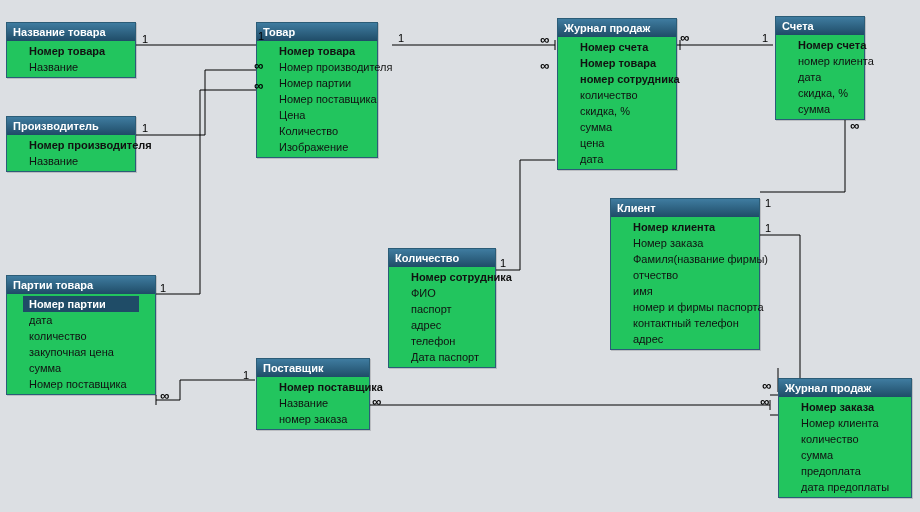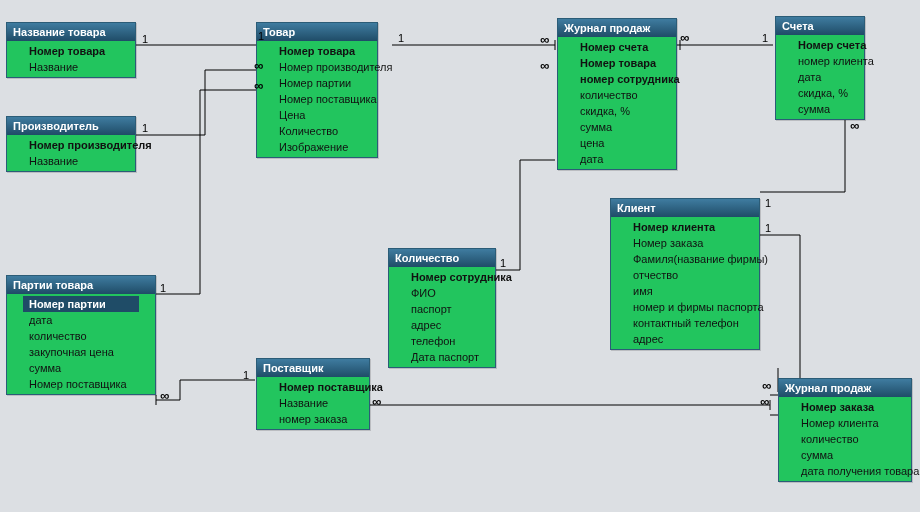--- a/index.html
+++ b/index.html
@@ -144,21 +144,22 @@
   </div>
 </div>
 
 <div class="entity" style="left:778px;top:378px;width:132px">
   <div class="titlebar">Журнал продаж</div>
   <div class="body">
     <div class="row pk">Номер заказа</div>
     <div class="row">Номер клиента</div>
     <div class="row">количество</div>
     <div class="row">сумма</div>
-    <div class="row">дата получения товара</div>
+    <div class="row">предоплата</div>
+    <div class="row">дата предоплаты</div>
   </div>
 </div>
 
 <div class="card-label" style="left:142px;top:33px">1</div>
 <div class="card-label" style="left:258px;top:30px">1</div>
 
 <div class="card-label" style="left:142px;top:122px">1</div>
 <div class="card-label inf" style="left:254px;top:58px">∞</div>
 
 <div class="card-label" style="left:160px;top:282px">1</div>

